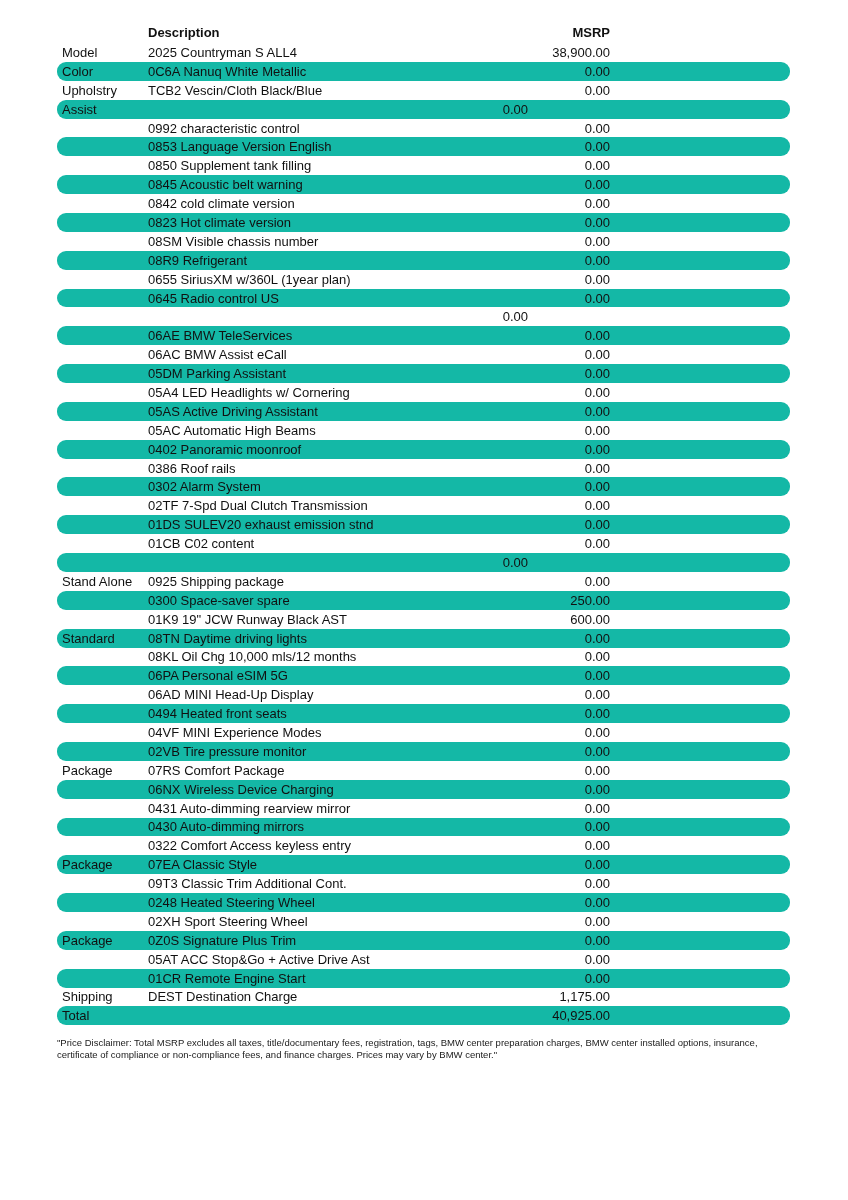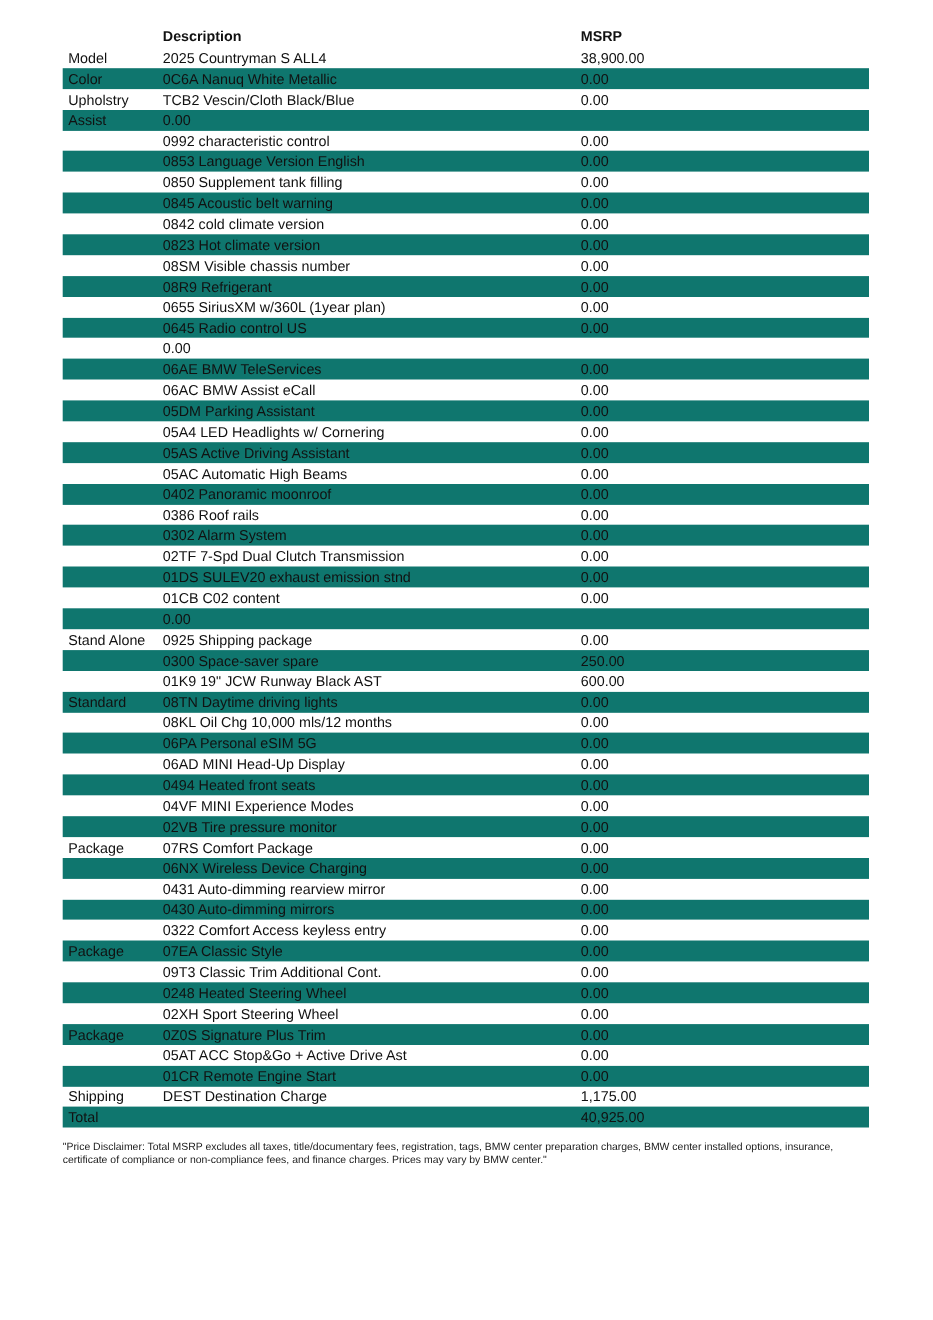--- a/index.html
+++ b/index.html
@@ -20,26 +20,26 @@
   .table {
     width: 733px;
     font-size: 13px;
   }
   .row {
     display: grid;
     grid-template-columns: 91px 380px 82px 1fr;
     height: 18.9px;
     align-items: center;
   }
-  .row.shaded { background: #0f766e; }
+  .row.shaded { background: #14b8a6; border-radius: 9px; }
   .header-row { height: 21px; }
   .cell { white-space: nowrap; overflow: hidden; }
   .cat { padding-left: 5px; }
   .desc { padding-left: 0; }
-  .msrp { }
+  .msrp { text-align: right; }
   .bold { font-weight: bold; }
   .disclaimer {
     width: 733px;
     margin-top: 12px;
     font-size: 9.5px;
     line-height: 11.5px;
     color: #1a1a1a;
   }
 </style>
 </head>

